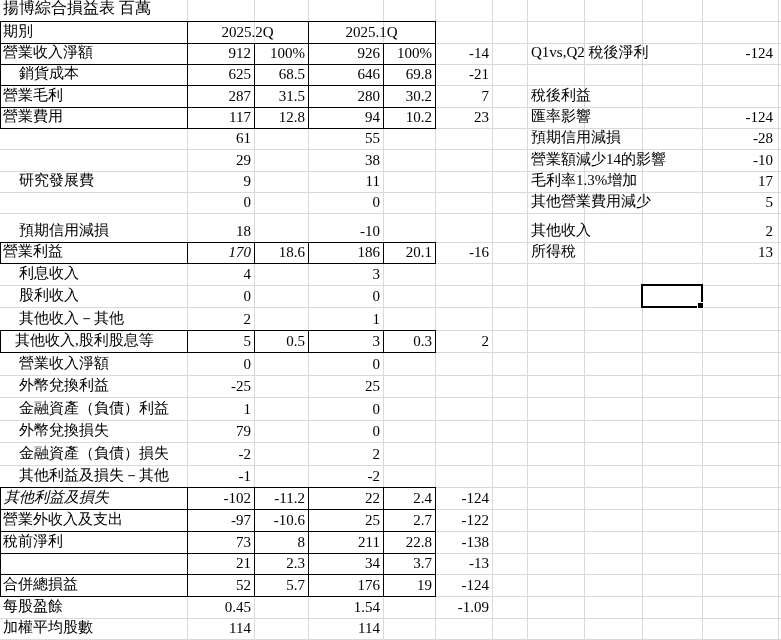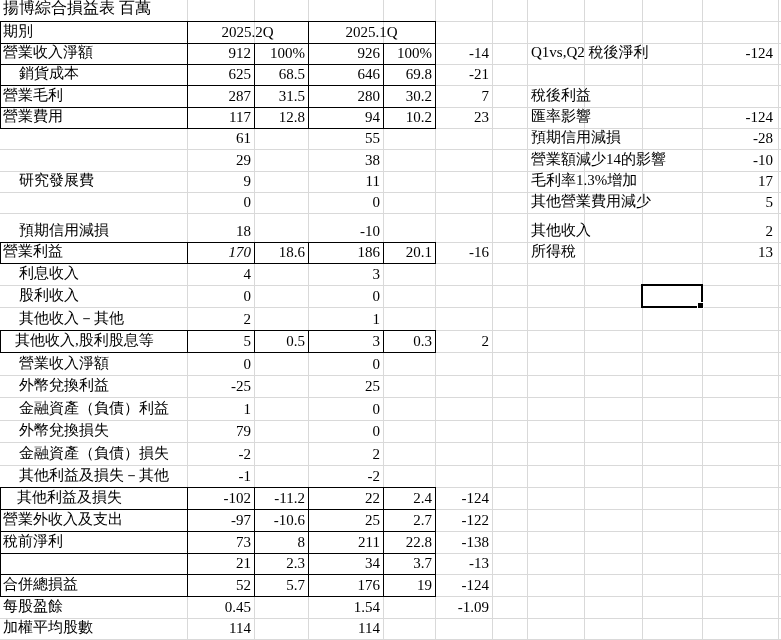--- a/index.html
+++ b/index.html
@@ -209,21 +209,21 @@
     <div class="cell num" style="left: 308px; top: 397px; width: 75px; height: 23px;">0</div>
     <div class="cell lbl indent" style="left: 0px; top: 420px; width: 187px; height: 22px;">外幣兌換損失</div>
     <div class="cell num" style="left: 187px; top: 420px; width: 67px; height: 22px;">79</div>
     <div class="cell num" style="left: 308px; top: 420px; width: 75px; height: 22px;">0</div>
     <div class="cell lbl indent" style="left: 0px; top: 442px; width: 187px; height: 23px;">金融資產（負債）損失</div>
     <div class="cell num" style="left: 187px; top: 442px; width: 67px; height: 23px;">-2</div>
     <div class="cell num" style="left: 308px; top: 442px; width: 75px; height: 23px;">2</div>
     <div class="cell lbl indent" style="left: 0px; top: 465px; width: 187px; height: 22px;">其他利益及損失－其他</div>
     <div class="cell num" style="left: 187px; top: 465px; width: 67px; height: 22px;">-1</div>
     <div class="cell num" style="left: 308px; top: 465px; width: 75px; height: 22px;">-2</div>
-    <div class="cell lbl" style="left: 14px; top: 487px; width: 187px; height: 22px;">其他利益及損失</div>
+    <div class="cell lbl" style="left: 1px; top: 487px; width: 187px; height: 22px; font-style: italic;">其他利益及損失</div>
     <div class="cell num" style="left: 187px; top: 487px; width: 67px; height: 22px;">-102</div>
     <div class="cell num" style="left: 254px; top: 487px; width: 54px; height: 22px;">-11.2</div>
     <div class="cell num" style="left: 308px; top: 487px; width: 75px; height: 22px;">22</div>
     <div class="cell num" style="left: 383px; top: 487px; width: 52px; height: 22px;">2.4</div>
     <div class="cell num" style="left: 435px; top: 487px; width: 57px; height: 22px;">-124</div>
     <div class="cell lbl" style="left: 0px; top: 509px; width: 187px; height: 22px;">營業外收入及支出</div>
     <div class="cell num" style="left: 187px; top: 509px; width: 67px; height: 22px;">-97</div>
     <div class="cell num" style="left: 254px; top: 509px; width: 54px; height: 22px;">-10.6</div>
     <div class="cell num" style="left: 308px; top: 509px; width: 75px; height: 22px;">25</div>
     <div class="cell num" style="left: 383px; top: 509px; width: 52px; height: 22px;">2.7</div>

